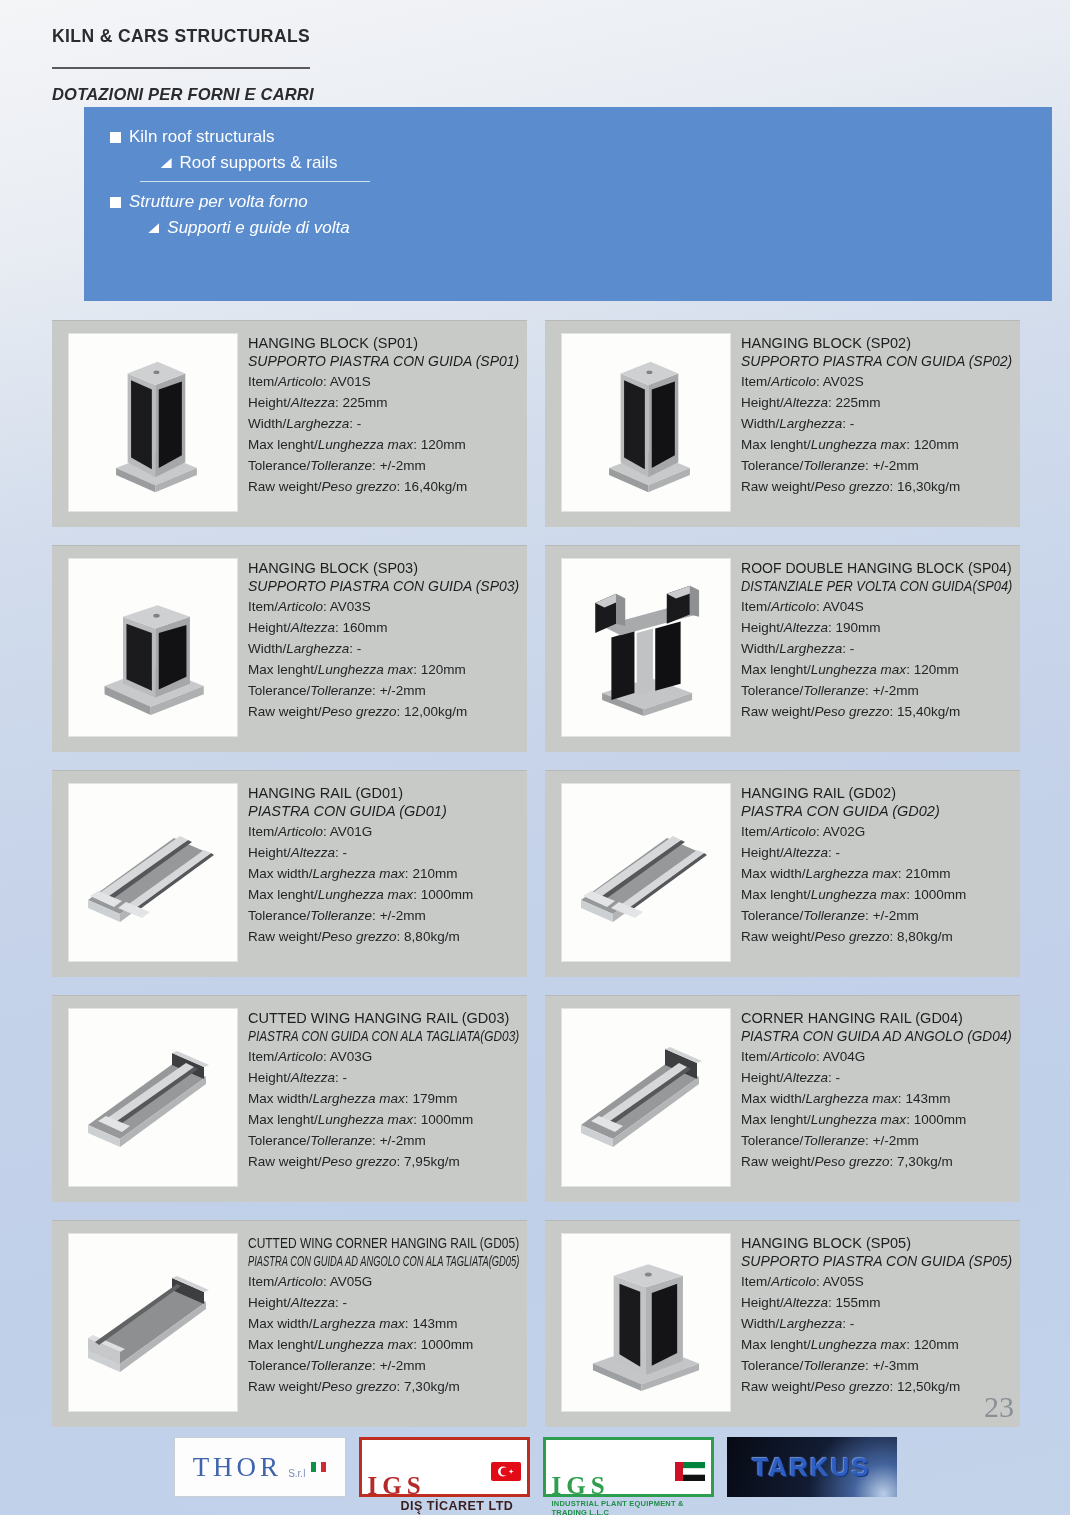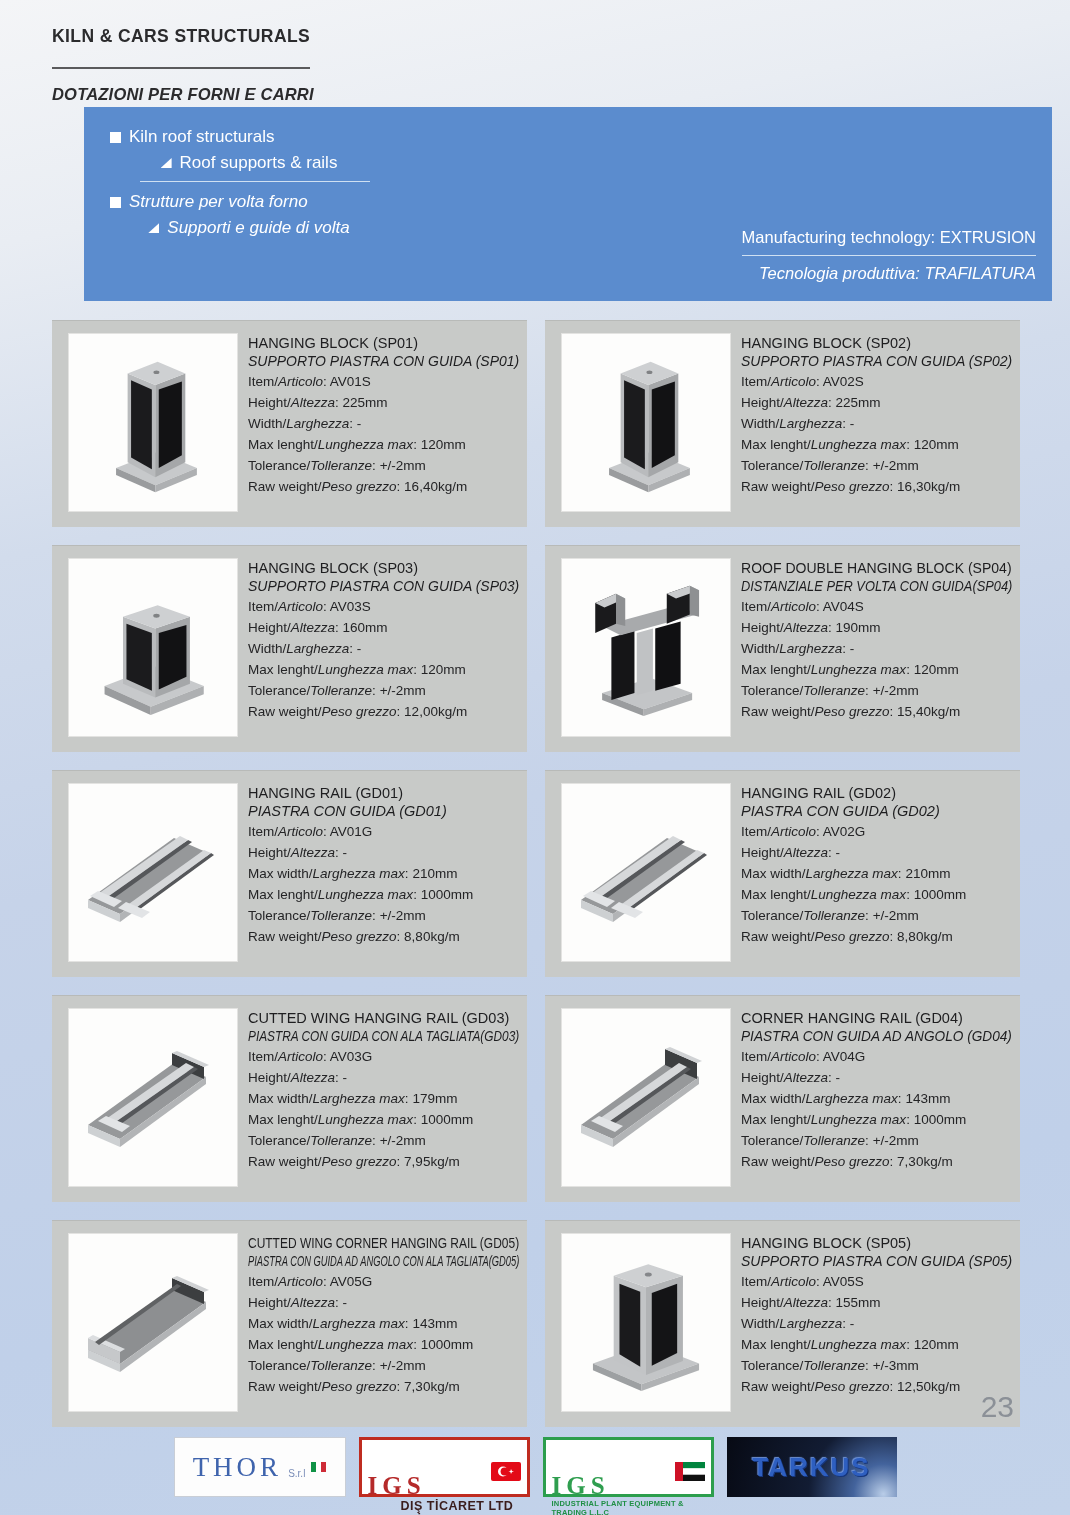--- a/index.html
+++ b/index.html
@@ -35,21 +35,21 @@
   .card{position:relative; background:#c8cac8; box-shadow:inset 0 1px 0 #b8bab8;padding-left:21px;}
   .imgbox{position:absolute; left:16px; top:13px; width:168px; height:177px; background:#fdfdfc; border:1px solid #e3e3e1;
           display:flex; align-items:center; justify-content:center;}
   .imgbox svg{width:150px; height:150px;}
   .info{position:absolute; left:196px; top:15px; width:271px; color:#242426;}
   .ttl{font-size:14.5px; white-space:nowrap; letter-spacing:0; color:#1e1e20;}
   .sub2{font-size:14.5px; font-style:italic; white-space:nowrap; margin-top:2px; color:#1e1e20;}
   .specs{margin-top:2px;}
   .sline{font-size:13.5px; line-height:21px; white-space:nowrap;}
   
-  .pagenum{position:absolute; right:56px; top:1390px; font-size:30px; color:#8b9097;}
+  .pagenum{position:absolute; right:56px; top:1390px; font-size:30px; color:#8b9097;font-family:Liberation Serif, serif;}
   
   .logos{position:absolute; left:0; top:1437px; width:100%; display:flex; justify-content:center; gap:13px;}
   .logo{height:60px; box-sizing:border-box;}
   .logo.thor{width:172px; background:#fdfdfd; border:1px solid #c9ced6; display:flex; align-items:center; justify-content:center; gap:6px;}
   .thor-name{font-family:"Liberation Serif", serif; font-size:27px; color:#3f64ad; letter-spacing:4px;}
   .thor-srl{font-size:10px; color:#7a8db8; margin-top:12px;}
   .flag{display:inline-block; vertical-align:middle;}
   .logo.igs{width:171px; background:#fff; display:flex; flex-direction:column; justify-content:space-between; padding:3px 6px 4px 6px;}
   .igs-tr{border:3px solid #bf2c20;}
   .igs-uae{border:3px solid #2c9e4d;}
@@ -88,25 +88,20 @@
       <div class="b-div"></div>
       <div class="b-item it">
         <span class="sq"></span>
         <span>Strutture per volta forno</span>
       </div>
       <div class="b-sub it">
         <span class="tri"></span>
         <span>Supporti e guide di volta</span>
       </div>
     </div>
-    <div class="br">
-      <div class="en">Manufacturing technology: EXTRUSION</div>
-      <div class="line"></div>
-      <div class="itl">Tecnologia produttiva: TRAFILATURA</div>
-    </div>
   </div>
 
   <main class="grid" id="grid">
   <article class="card">
     <div class="imgbox">
           <svg viewBox="0 0 120 130">
             <polygon points="28,104 62,119 98,104 64,90" fill="#c7c9cb"></polygon>
             <polygon points="28,104 62,119 62,125 28,110" fill="#9a9c9e"></polygon>
             <polygon points="62,119 98,104 98,110 62,125" fill="#aeb0b2"></polygon>
             <polygon points="38,22 62,32 62,112 38,99" fill="#b9bbbd"></polygon>

